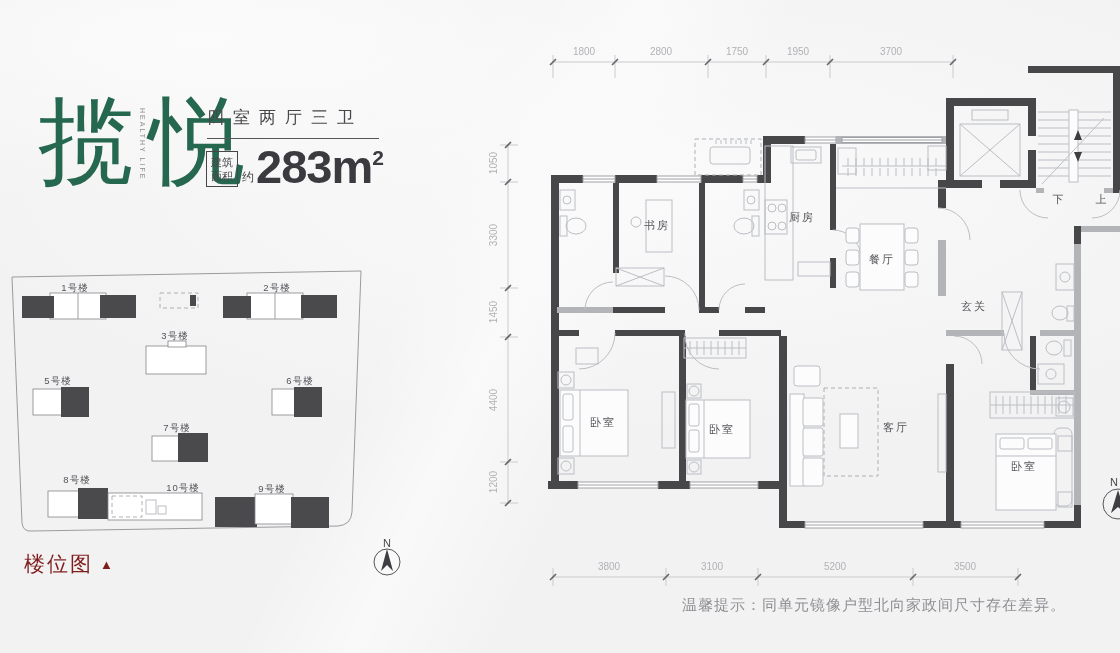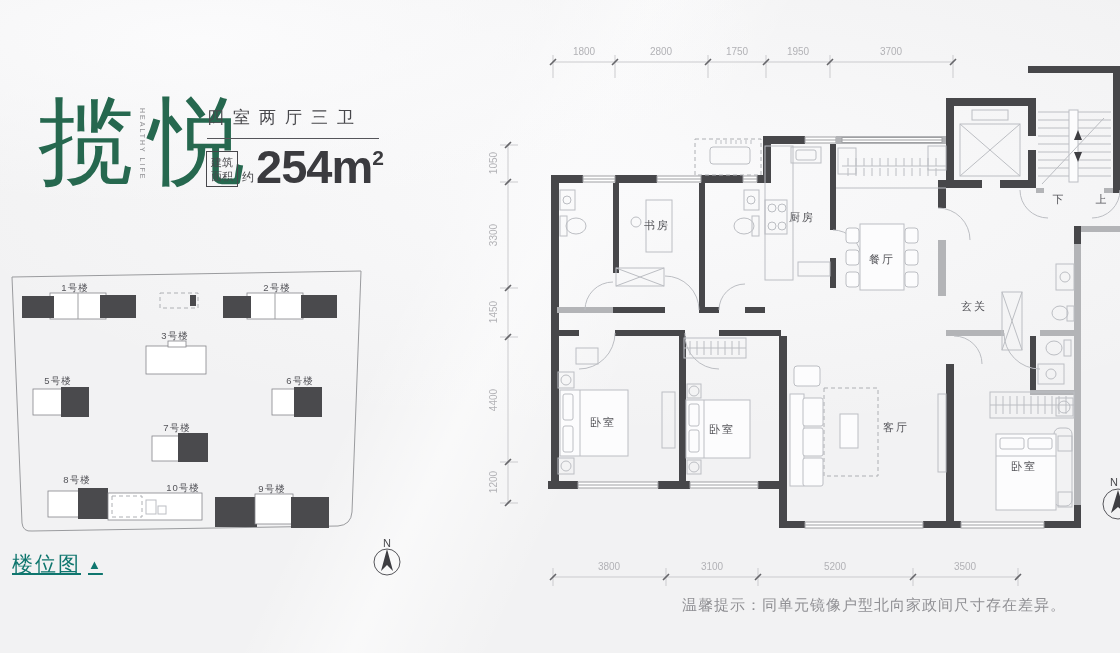--- a/index.html
+++ b/index.html
@@ -24,21 +24,21 @@
     font-size:17px;letter-spacing:9px;color:#47474b;
     border-bottom:1px solid #55555a;padding-bottom:9px;white-space:nowrap;
   }
   .areaRow{position:absolute;left:206px;top:143px;display:flex;align-items:flex-start;}
   .areaBox{border:1px solid #47474b;color:#47474b;font-size:11px;line-height:14px;
     padding:3px 4px;text-align:center;margin-top:8px;}
   .approx{font-size:12px;color:#47474b;margin:26px 2px 0 4px;}
   .areaVal{font-size:47px;font-weight:700;color:#3b3b3f;letter-spacing:-1px;line-height:1.0;}
   .areaSup{font-size:21px;font-weight:700;color:#3b3b3f;vertical-align:18px;}
   
-  .siteCaption{position:absolute;left:12px;top:550px;font-size:21px;color:#0f766e;letter-spacing:2px;text-decoration:underline;}
+  .siteCaption{position:absolute;left:24px;top:550px;font-size:21px;color:#7f1d1d;letter-spacing:2px;}
   .siteCaption .tri{font-size:13px;margin-left:7px;position:relative;top:-2px;}
   .note{position:absolute;left:682px;top:596px;font-size:15px;color:#8f8f93;letter-spacing:1px;white-space:nowrap;}
   
   svg{position:absolute;}
   .wd{fill:#47474a;}
   .wg{fill:#b3b4b7;}
   .win{fill:#ffffff;stroke:#9fa0a3;stroke-width:1;}
   .winl{stroke:#9fa0a3;stroke-width:1;}
   .fur{fill:none;stroke:#bcbec3;stroke-width:1;}
   .furf{fill:#fcfcfd;stroke:#bcbec3;stroke-width:1;}
@@ -67,21 +67,21 @@
 </div>
 
 <div class="layoutType">四室两厅三卫</div>
 
 <div class="areaRow">
   <div class="areaBox">
     <div>建筑</div>
     <div>面积</div>
   </div>
   <span class="approx">约</span>
-  <span class="areaVal"><span>254m</span><span class="areaSup">2</span></span>
+  <span class="areaVal"><span>283m</span><span class="areaSup">2</span></span>
 </div>
 
 <svg style="left:0;top:260px" width="430" height="330" viewBox="0 260 430 330">
   <path class="outline" d="M12,277 L361,271 L352,512 Q351,525 338,526 L32,531 Q23,532 22,523 Z"></path>
 
   <g>
     <rect class="bw" x="50" y="293" width="56" height="26"></rect>
     <rect class="bd" x="22" y="296" width="32" height="22"></rect>
     <rect class="bd" x="100" y="295" width="36" height="23"></rect>
     <line class="winl" x1="78" y1="293" x2="78" y2="319"></line>

